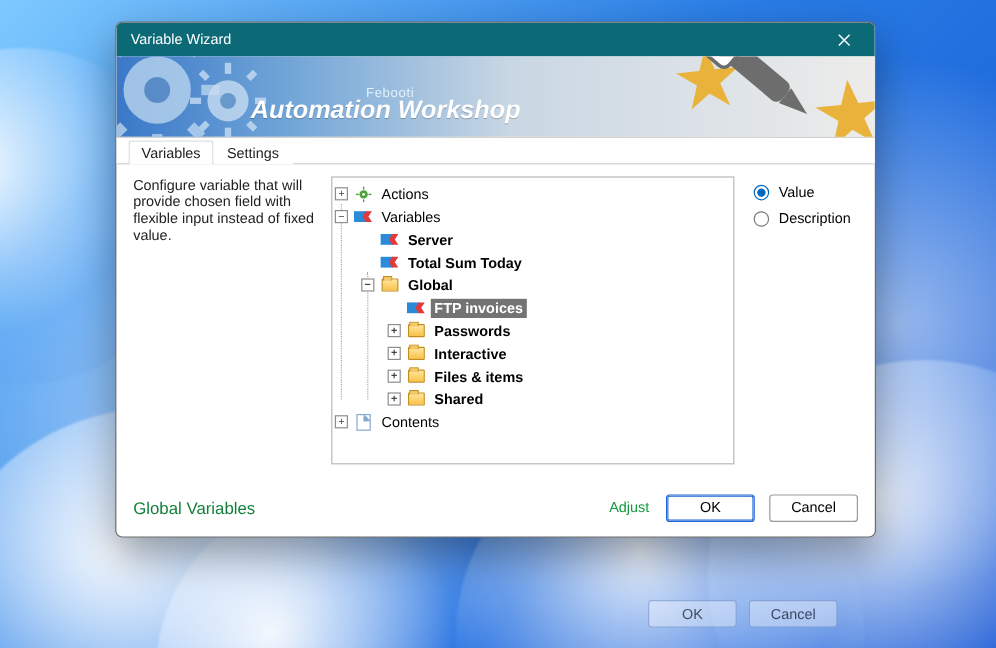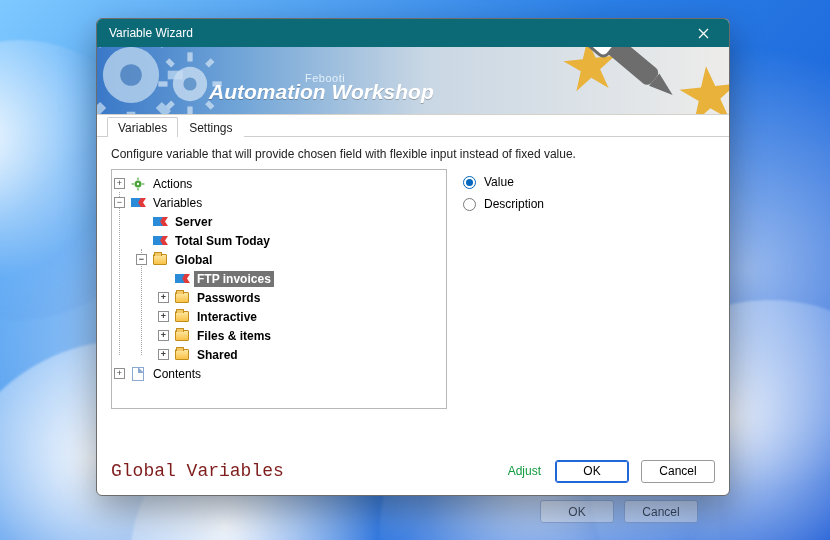--- a/index.html
+++ b/index.html
@@ -21,21 +21,21 @@
   }
   .petal {
     position: absolute;
     border-radius: 50%;
     background: radial-gradient(circle at 35% 35%, rgba(255,255,255,0.9), rgba(120,180,255,0.1) 55%, rgba(30,90,210,0.06) 80%);
     filter: blur(1px);
   }
   .window {
     position: absolute;
     left: 96px; top: 18px;
-    width: 634px; height: 478px;
+    width: 634px; height: 430px;
     background: #ffffff;
     border: 1px solid #6c6c6c;
     border-radius: 6px;
     box-shadow: 0 14px 34px rgba(0,0,0,0.35);
     overflow: hidden;
     display: flex;
     flex-direction: column;
   }
   .titlebar {
     height: 28px;
@@ -106,21 +106,20 @@
   .tab.active {
     border-color: #cfcfcf;
     border-radius: 2px 2px 0 0;
     background: #fff;
     z-index: 2;
   }
   .pane {
     flex: 1;
     padding: 10px 14px 6px 14px;
     display: flex;
-    flex-direction: column;
   }
   .hint {
     color: #222;
     margin-bottom: 8px;
   }
   .content {
     flex: 1;
     display: flex;
     gap: 6px;
     min-height: 0;
@@ -216,23 +215,22 @@
     content: ""; width: 7px; height: 7px; border-radius: 50%; background: #0067c0;
   }
   .footer {
     height: 42px;
     display: flex;
     align-items: center;
     padding: 0 14px 6px 14px;
     gap: 12px;
   }
   .footer .link {
-    color: #7f1d1d;
-    font-size: 18px;
-    font-family: Liberation Mono, monospace;
+    color: #15803d;
+    font-size: 14px;
   }
   .footer .spacer { flex: 1; }
   .footer .adjust { color: #119a3e; font-size: 12px; margin-right: 2px;}
   .btn {
     min-width: 74px;
     height: 23px;
     border: 1px solid #9a9a9a;
     background: #fff;
     border-radius: 3px;
     font-size: 12px;

